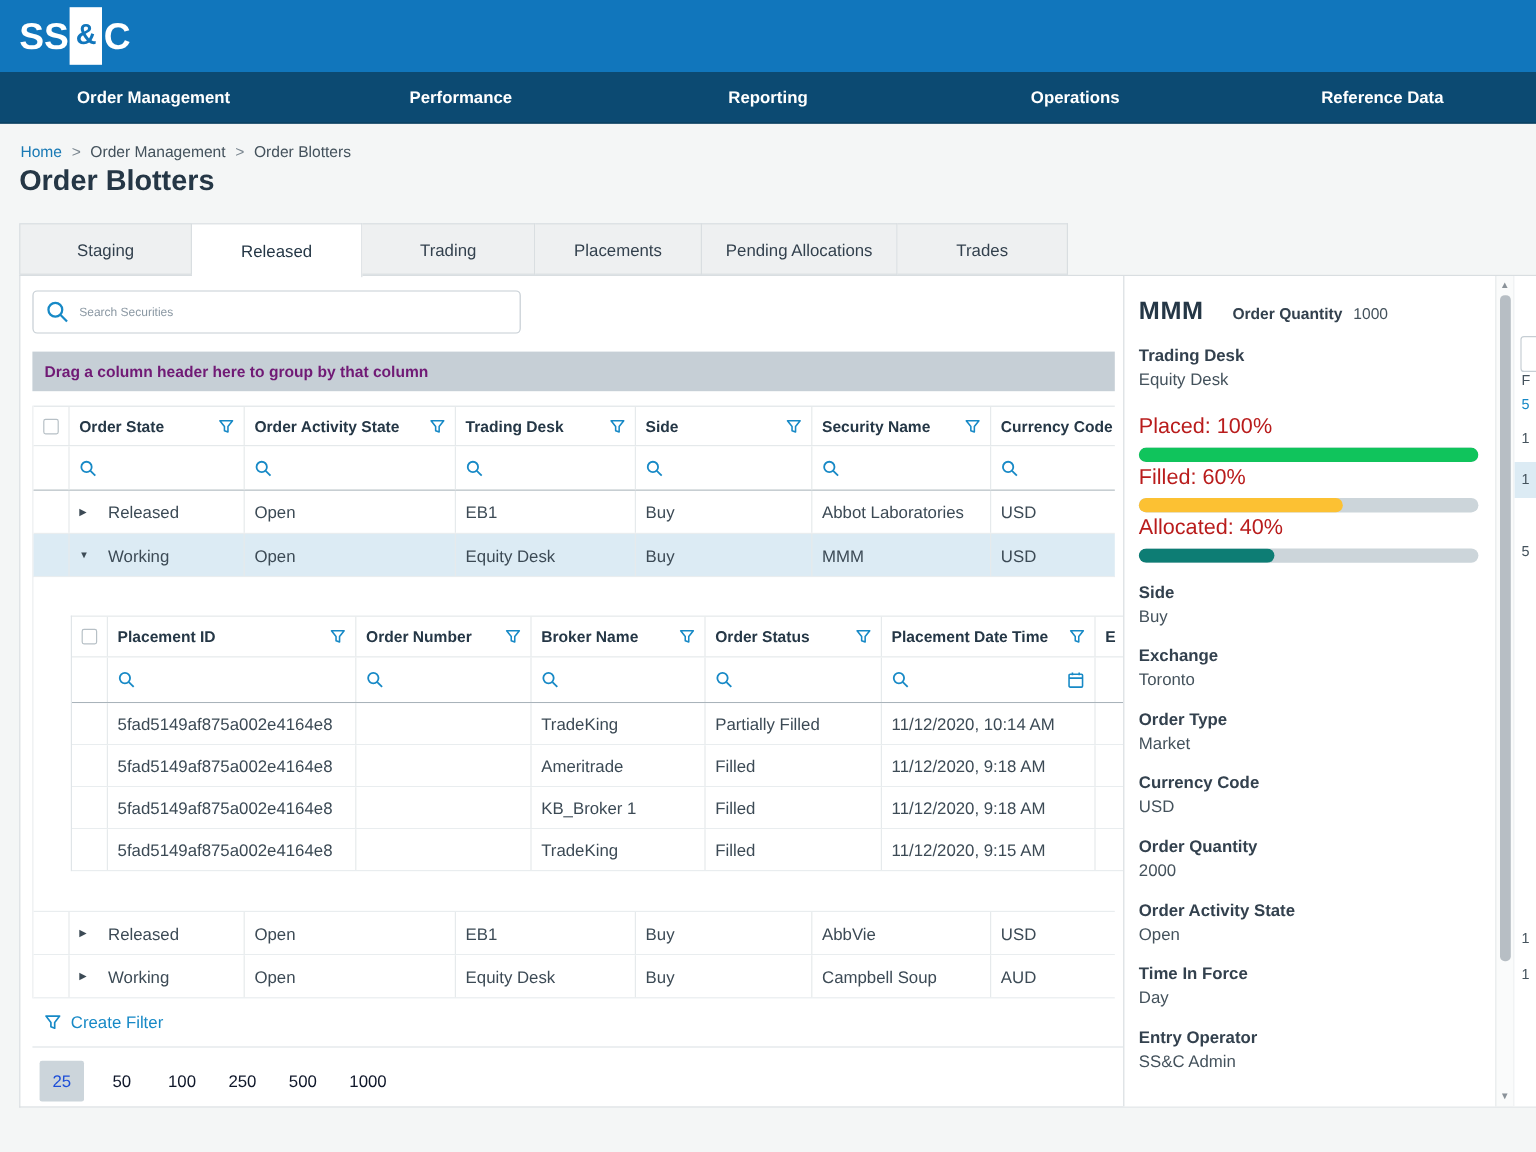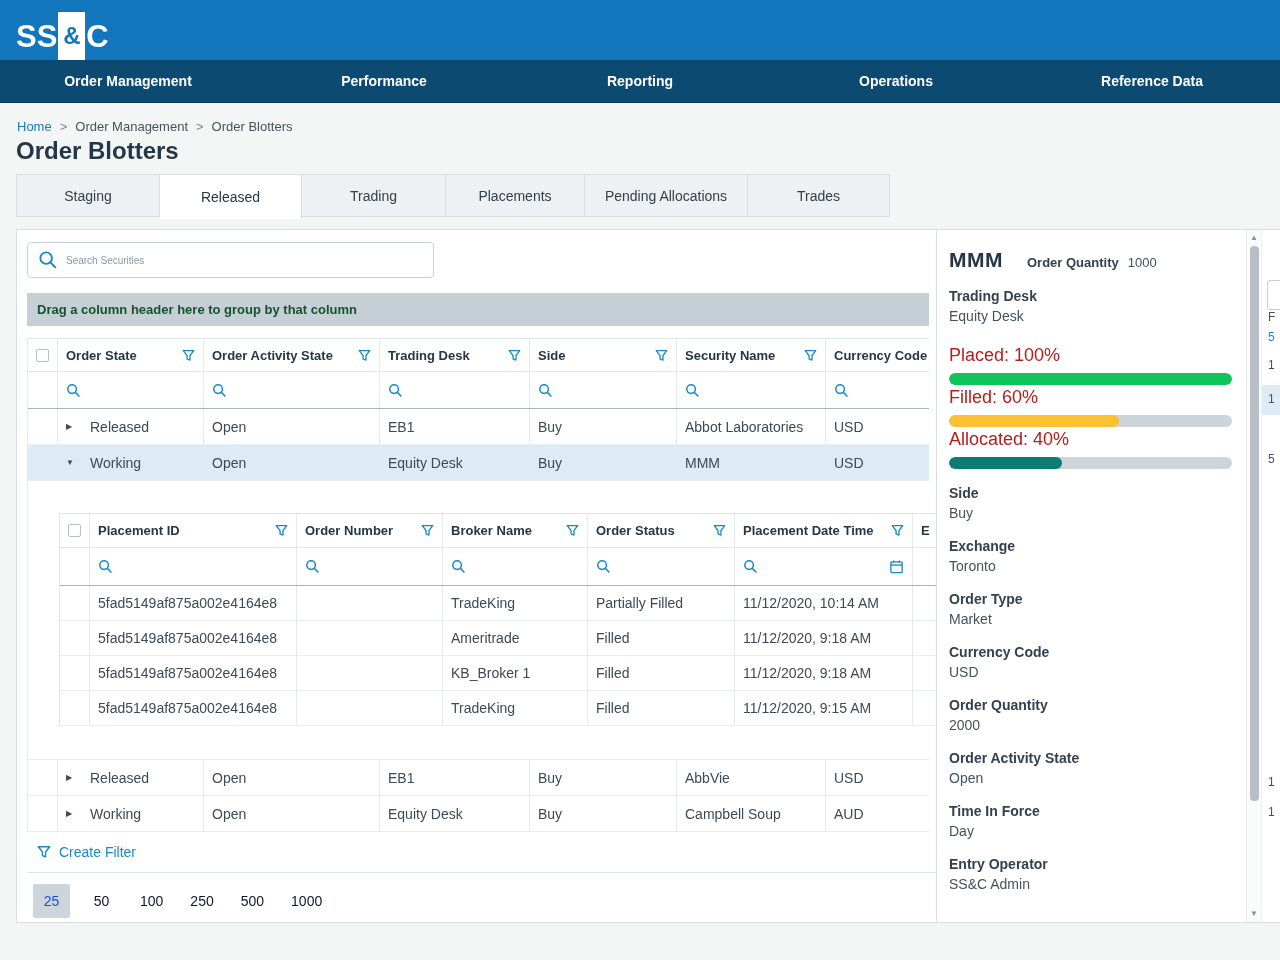--- a/index.html
+++ b/index.html
@@ -1,48 +1,48 @@
 <!DOCTYPE html>
 <html><head>
 <meta charset="utf-8">
 <style>
   *{box-sizing:border-box;margin:0;padding:0}
   html,body{width:1280px;height:960px}
   body{font-family:"Liberation Sans",sans-serif;background:#f4f6f6;position:relative;overflow:hidden}
 
   
-  .topbar{height:60px;background:#1176bc;display:flex;align-items:flex-end;padding:0 16px}
+  .topbar{height:60px;background:#1176bc;display:flex;align-items:center;padding:0 16px}
   .logo{display:flex;align-items:center;color:#fff;font-weight:700;font-size:31px;line-height:1;cursor:pointer}
   .logo .amp{background:#fff;color:#1176bc;width:27px;height:48px;display:flex;align-items:center;justify-content:center;font-size:24px;margin:0 1px}
 
   
   .navbar{height:43px;background:#0c4a72;display:flex;border-bottom:1px solid #0a3e5c}
   .nav-item{flex:1;display:flex;align-items:center;justify-content:center;color:#fff;font-weight:700;font-size:14px;cursor:pointer}
 
   .breadcrumb{position:absolute;left:17px;top:119px;font-size:13px;color:#44525c;display:flex;gap:8px;align-items:center}
   .breadcrumb .home{color:#1a7ab5;cursor:pointer}
   .breadcrumb .sep{color:#7a868f}
   .page-title{position:absolute;left:16px;top:137px;font-size:24px;font-weight:700;color:#253746}
 
   
-  .tabstrip{position:absolute;left:16px;top:174px;display:flex;z-index:3}
+  .tabstrip{position:absolute;left:16px;top:186px;display:flex;z-index:3}
   .tab{height:43px;background:#eef0f1;border:1px solid #d9dee1;border-left:none;display:flex;align-items:center;justify-content:center;font-size:14px;color:#33414e;cursor:pointer}
   .tab:first-child{border-left:1px solid #d9dee1}
   .tw0{width:144px}.tw1{width:142px}.tw2{width:144px}.tw3{width:139px}.tw4{width:163px}.tw5{width:142px}
   .tab.active{background:#fff;height:45px;border-bottom:none;color:#253746}
 
   
   .content{position:absolute;left:16px;top:229px;width:1264px;height:694px;background:#fff;border:1px solid #d9dee1;border-right:none;display:flex;z-index:2}
   .main{width:919px;padding:12px 0 0 10px;position:relative}
 
   .search-box{width:407px;height:36px;border:1px solid #c6ced4;border-radius:4px;display:flex;align-items:center;padding:0 10px;gap:8px;background:#fff}
   .search-box input{border:none;outline:none;font-size:10px;color:#44525c;flex:1;font-family:inherit;background:transparent}
   .search-box input::placeholder{color:#8b98a3}
 
-  .groupbar{margin-top:15px;width:902px;height:33px;background:#c6cfd6;display:flex;align-items:center;padding:0 10px;font-size:13px;font-weight:700;color:#14532d}
+  .groupbar{margin-top:15px;width:902px;height:33px;background:#c6cfd6;display:flex;align-items:center;padding:0 10px;font-size:13px;font-weight:700;color:#701a75}
 
   
   .gridtable{margin-top:12px;width:902px;border-left:1px solid #e6eaec;font-size:14px;color:#3c4a55}
   .tr{display:flex;border-bottom:1px solid #e9edef;background:#fff}
   .tr.thead{height:34px;border-top:1px solid #e0e5e8;border-bottom:1px solid #dfe4e7}
   .tr.tfilter{height:37px;border-bottom:1px solid #a9b3ba}
   .tr.tdata{height:36px;cursor:pointer}
   .td{display:flex;align-items:center;padding:0 8px;border-right:1px solid #e6eaec;overflow:hidden;white-space:nowrap}
   .thead .td{font-weight:700;font-size:13px;color:#253746}
   .funnel{margin-left:auto;flex:none;cursor:pointer}

